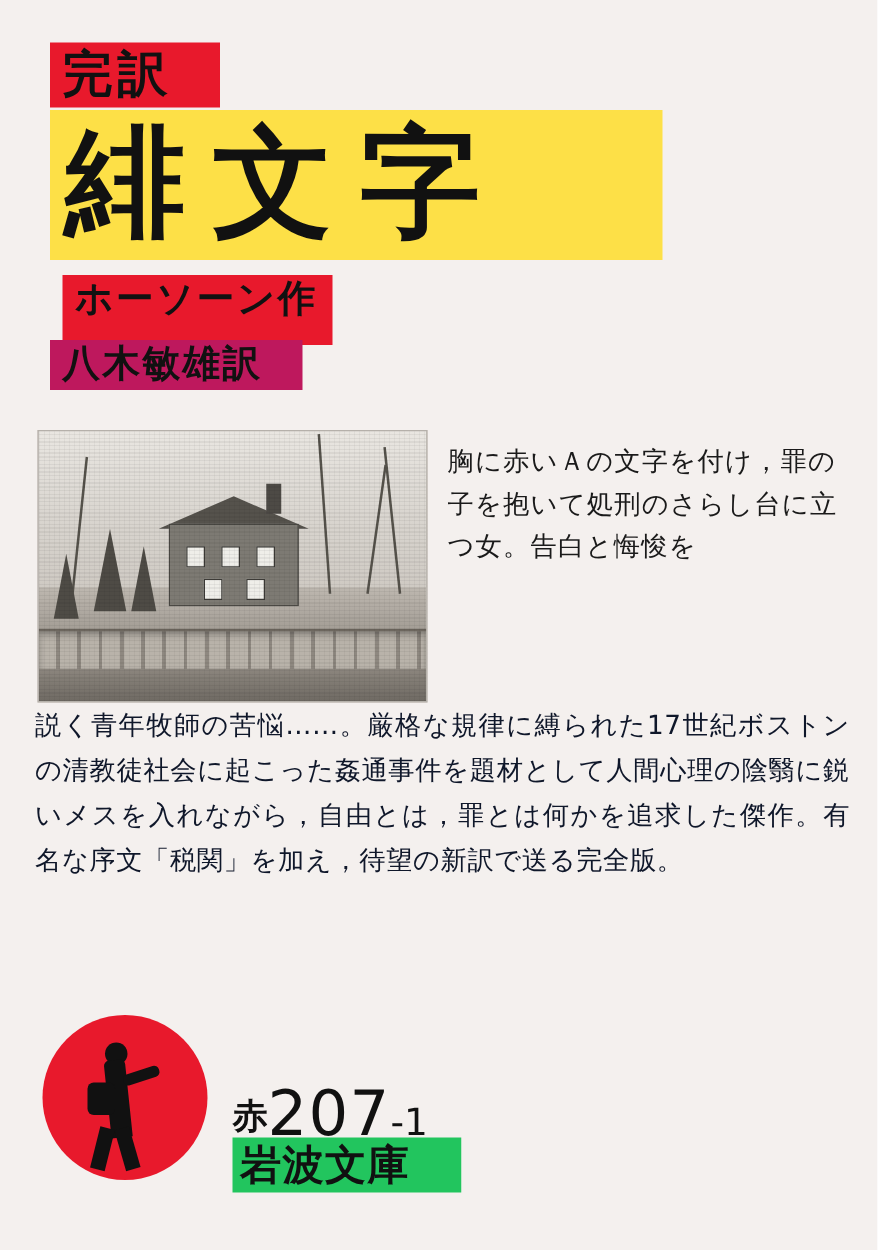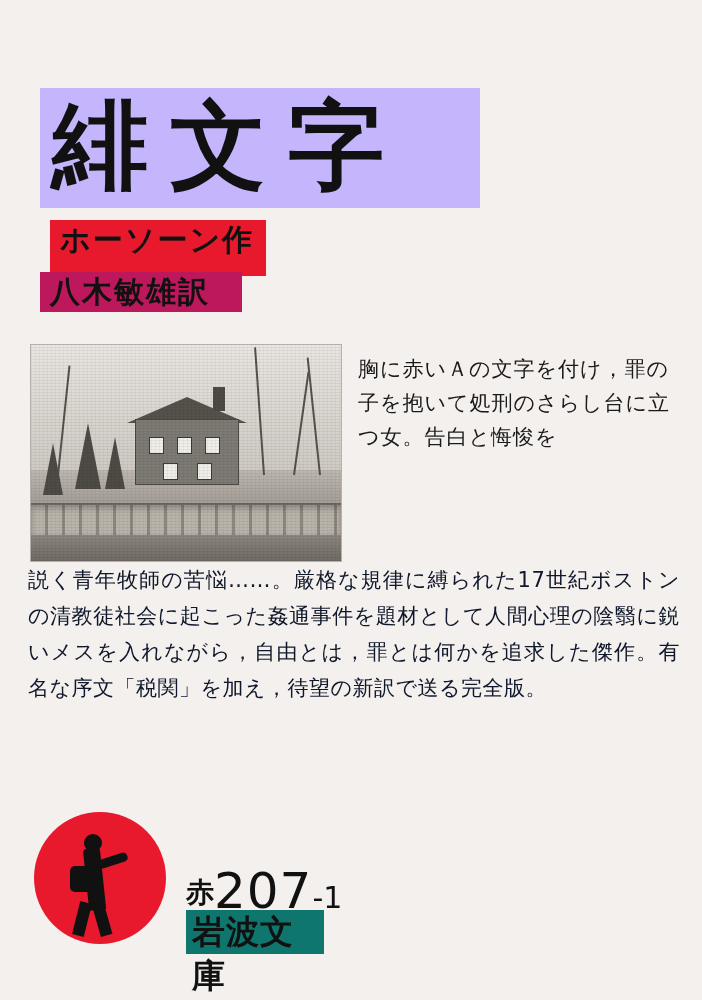--- a/index.html
+++ b/index.html
@@ -36,23 +36,23 @@
     letter-spacing: 4px;
     color: #111;
     line-height: 48px;
     font-family: "DejaVu Sans", "Liberation Sans", sans-serif;
   }
 
   .band-title {
     position: absolute;
     left: 40px;
     top: 88px;
-    width: 440px;
+    width: 490px;
     height: 120px;
-    background: #c4b5fd;
+    background: #fde047;
   }
   .band-title .txt {
     position: absolute;
     left: 12px;
     top: -4px;
     font-size: 96px;
     font-weight: bold;
     letter-spacing: 22px;
     color: #111;
     line-height: 124px;
@@ -273,40 +273,43 @@
     letter-spacing: 1px;
   }
   .series-code .sub {
     font-size: 30px;
     font-weight: 500;
   }
   .imprint {
     position: absolute;
     left: 186px;
     top: 910px;
-    width: 138px;
+    width: 183px;
     height: 44px;
-    background: #0f766e;
+    background: #22c55e;
   }
   .imprint .txt {
     position: absolute;
     left: 6px; top: 0;
     font-size: 33px;
     font-weight: bold;
     color: #111;
     line-height: 44px;
     letter-spacing: 1px;
     font-family: "DejaVu Sans", "Liberation Sans", sans-serif;
   }
 </style>
 </head>
 <body>
 
 <div class="cover">
 
+  <div class="badge-kanyaku">
+    <span class="txt">完訳</span>
+  </div>
 
   <div class="band-title">
     <span class="txt">緋文字</span>
   </div>
 
   <div class="band-author">
     <span class="txt">ホーソーン作</span>
   </div>
 
   <div class="band-translator">

